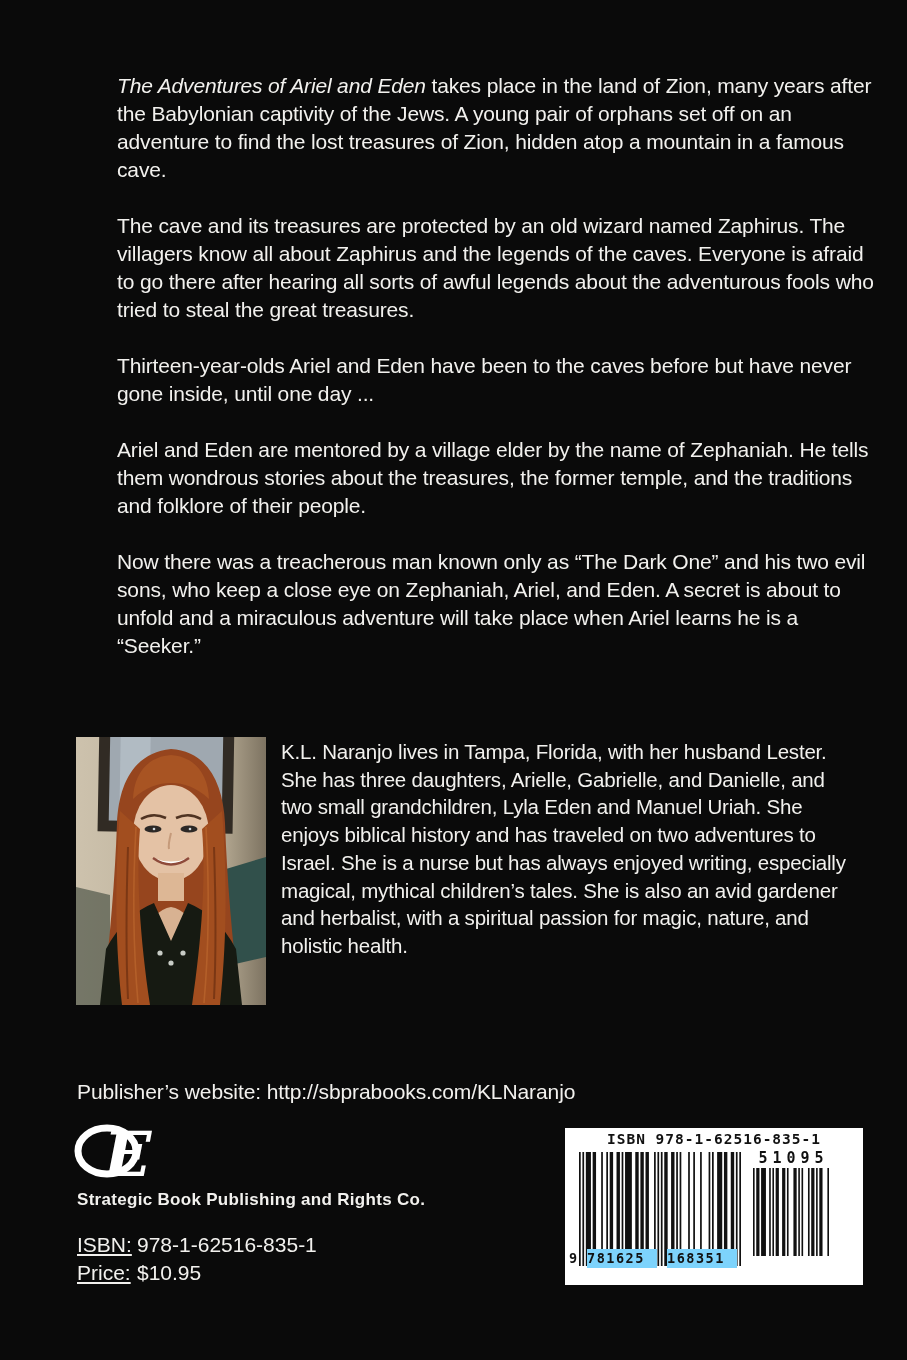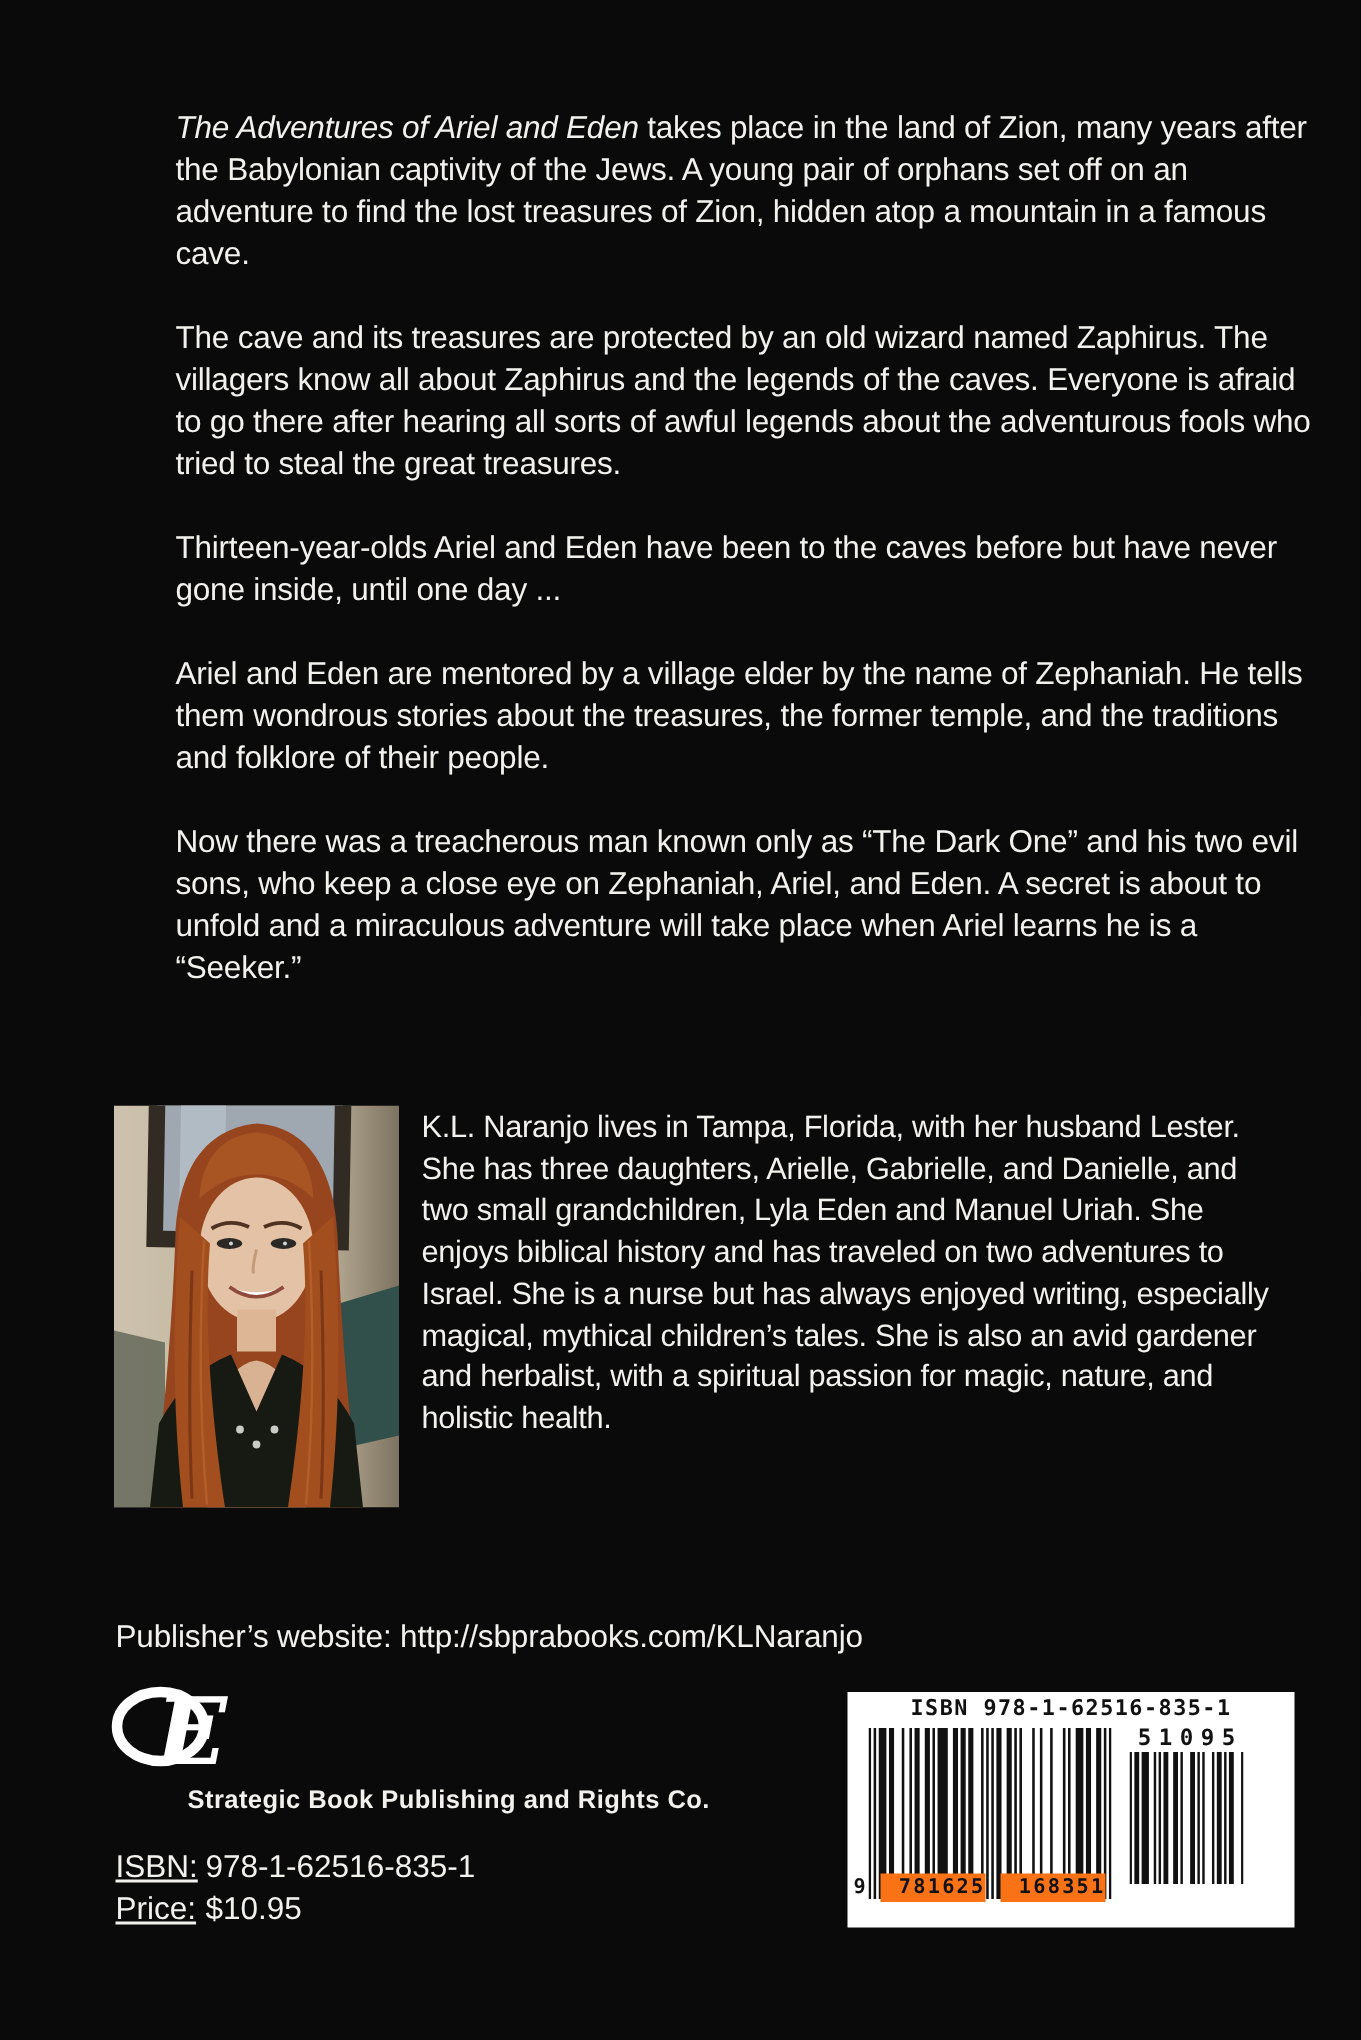--- a/index.html
+++ b/index.html
@@ -21,21 +21,21 @@
   
   .author{position:absolute;left:76px;top:737px;width:762px;height:268px;}
   .photo{position:absolute;left:0;top:0;width:190px;height:268px;display:block;}
   .bio{
     position:absolute;left:205px;top:1px;width:566px;
     font-size:20.5px;line-height:27.7px;letter-spacing:-0.2px;
   }
   
   .website{position:absolute;left:77px;top:1080px;font-size:21px;letter-spacing:-0.1px;}
   .logo{position:absolute;left:74px;top:1121px;width:120px;height:64px;}
-  .pubname{position:absolute;left:77px;top:1190px;font-size:17px;font-weight:bold;letter-spacing:0.3px;margin-left:48px;}
+  .pubname{position:absolute;left:77px;top:1190px;font-size:17px;font-weight:bold;letter-spacing:0.3px;}
   .isbn-line{position:absolute;left:77px;top:1233px;font-size:21px;}
   .price-line{position:absolute;left:77px;top:1261px;font-size:21px;}
   .fld-label{display:inline-block;width:60px;text-decoration:underline;}
   
   .barcode{
     position:absolute;left:565px;top:1128px;width:268px;height:157px;
     background:#ffffff;color:#111;padding-left:30px;
   }
   .bc-mono{font-family:"DejaVu Sans Mono", monospace;}
   .bc-isbn{position:absolute;top:3px;left:0;right:0;text-align:center;
@@ -45,21 +45,21 @@
   .bc-main{position:absolute;left:14px;top:24px;width:162px;height:114px;}
   .bc-sup{position:absolute;left:188px;top:40px;width:76px;height:88px;}
   .bc-main svg,.bc-sup svg{width:100%;height:100%;display:block;}
   .bc-digits{
     position:absolute;left:4px;top:121px;height:19px;display:flex;align-items:center;
     font-size:13.5px;font-weight:bold;letter-spacing:1.5px;line-height:19px;
   }
   .bc-digits .nine{width:12px;}
   .bc-digits .sp1{width:6px;}
   .bc-digits .sp2{width:10px;}
-  .bc-digits .grp{width:70px;background:#f97316;text-align:right;height:19px;}
+  .bc-digits .grp{width:70px;background:#7dd3fc;text-align:left;height:19px;}
 </style>
 </head>
 <body>
 
 <div class="cover">
 
   <div class="synopsis">
     <p><span class="title-italic">The Adventures of Ariel and Eden</span><span> takes place in the land of Zion, many years after the Babylonian captivity of the Jews. A young pair of orphans set off on an adventure to find the lost treasures of Zion, hidden atop a mountain in a famous cave.</span></p>
     <p>The cave and its treasures are protected by an old wizard named Zaphirus. The villagers know all about Zaphirus and the legends of the caves. Everyone is afraid to go there after hearing all sorts of awful legends about the adventurous fools who tried to steal the great treasures.</p>
     <p>Thirteen-year-olds Ariel and Eden have been to the caves before but have never gone inside, until one day ...</p>

